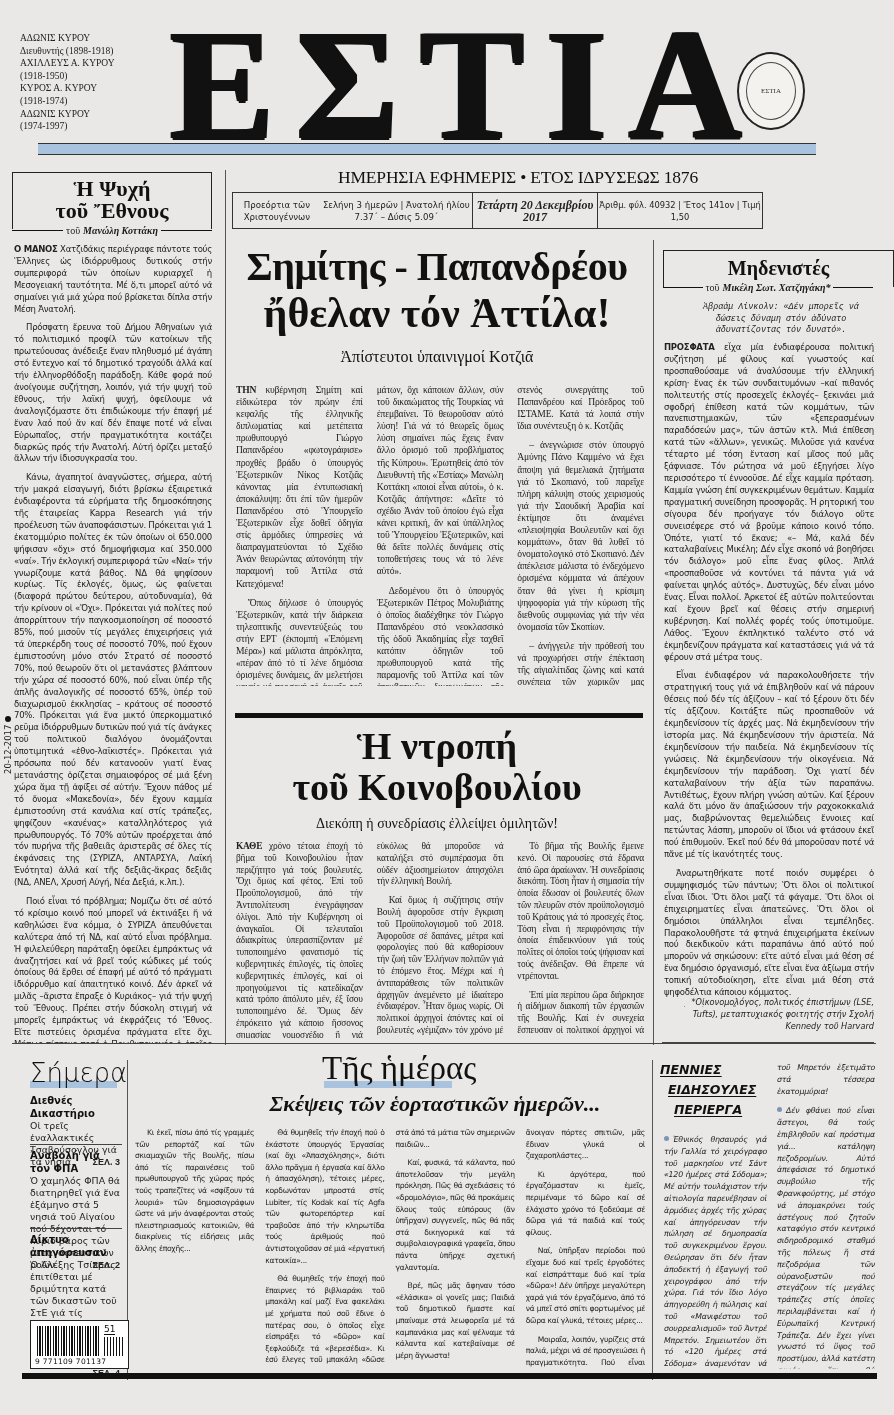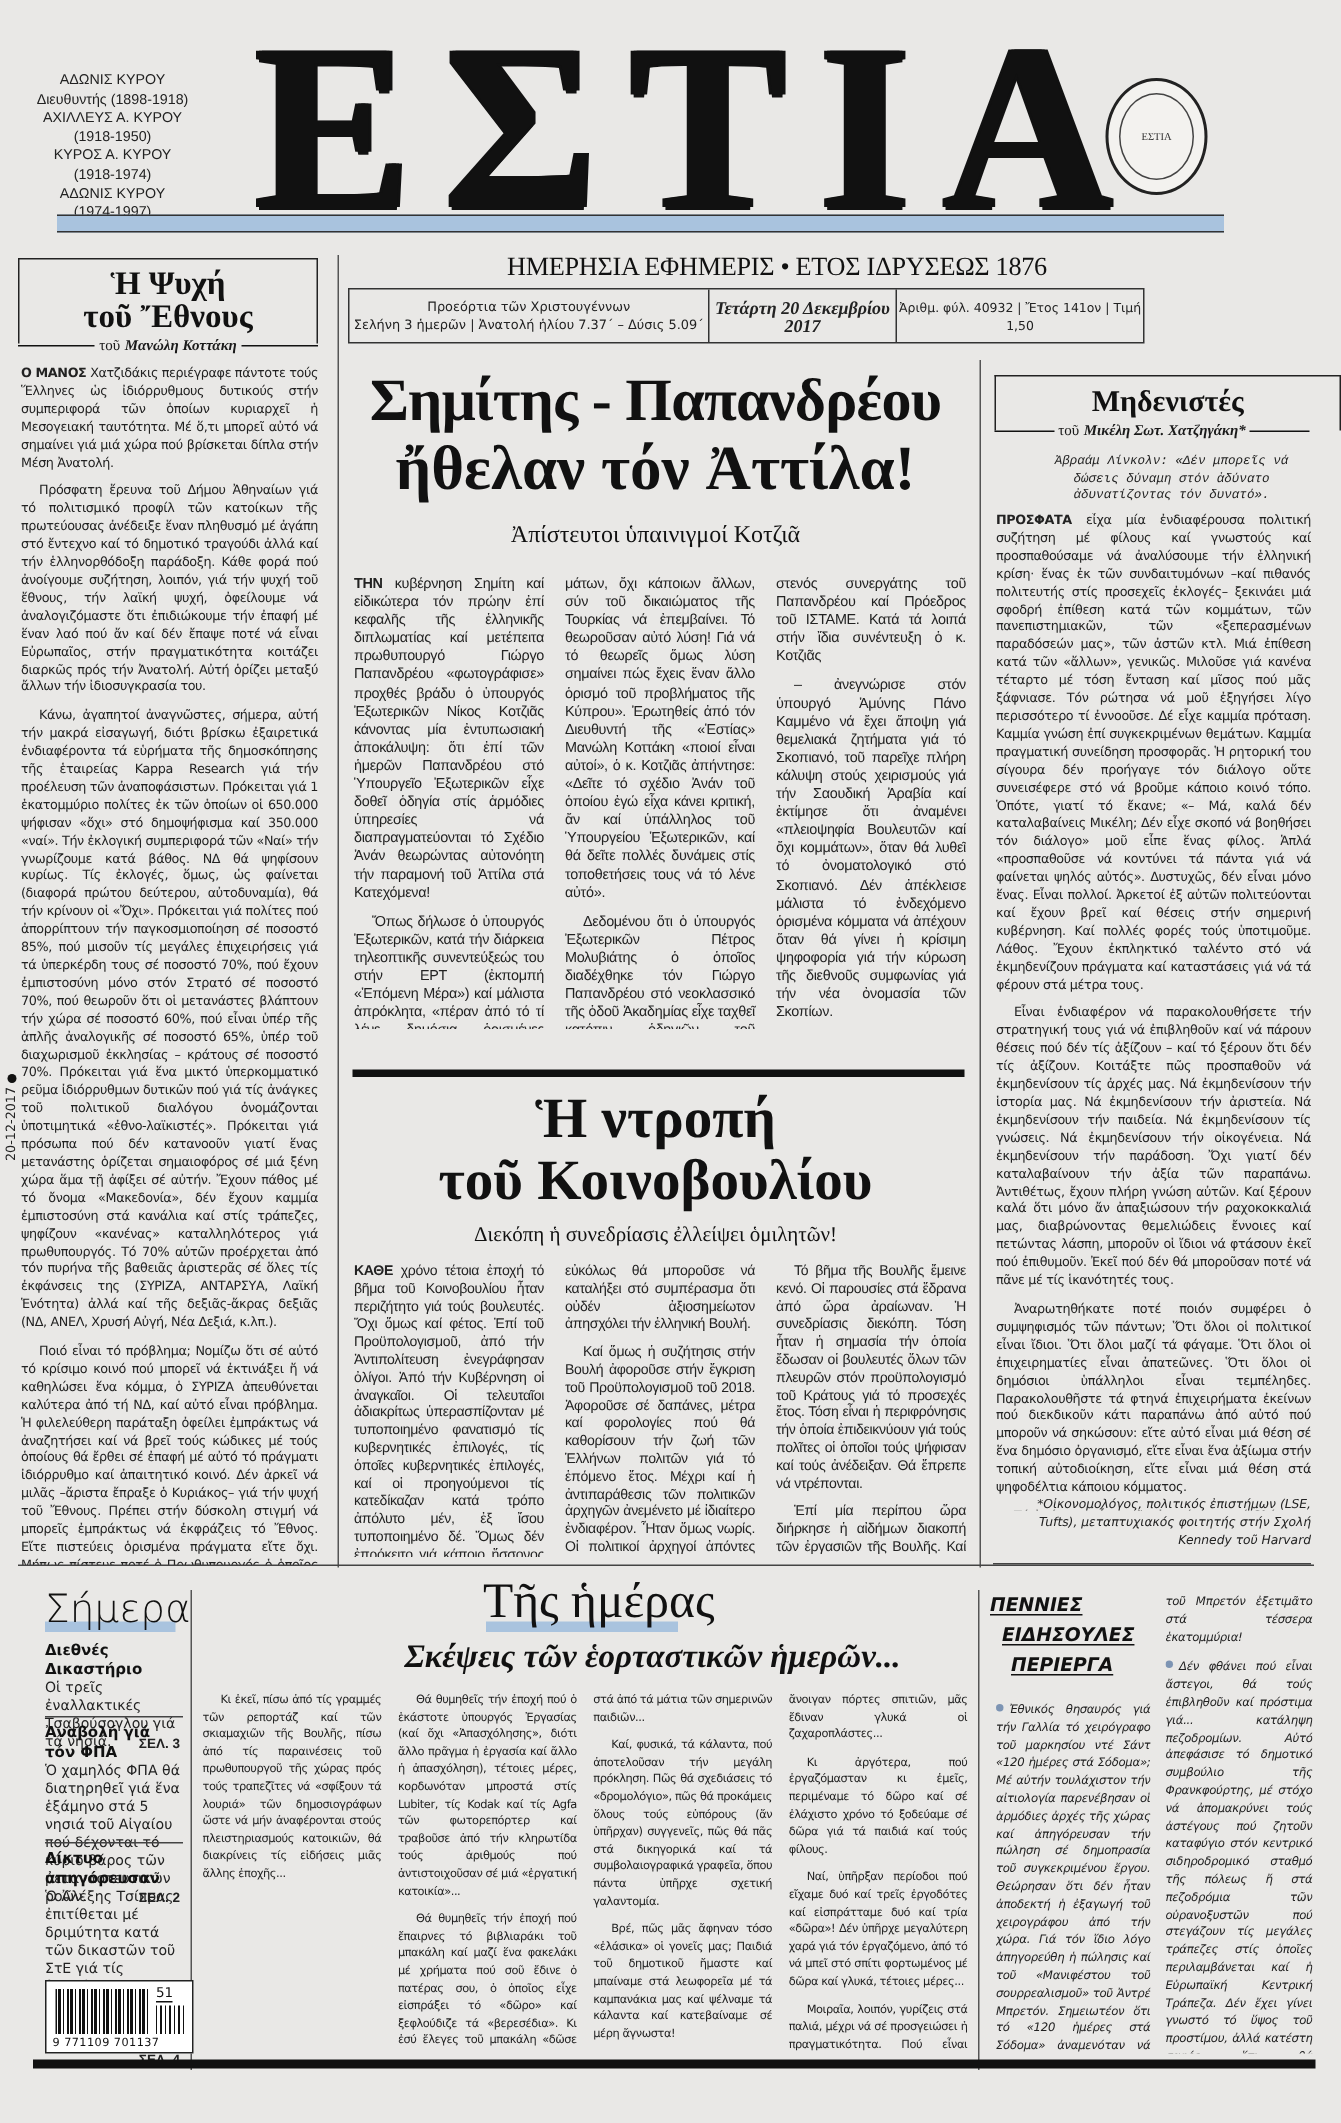--- a/index.html
+++ b/index.html
@@ -1,44 +1,44 @@
 <!DOCTYPE html>
 <html><head>
 <meta charset="utf-8">
 <style>
 *{box-sizing:border-box;margin:0;padding:0}
 html,body{width:894px;height:1415px;background:#e9e8e6;overflow:hidden}
 body{position:relative;font-family:"DejaVu Sans","Liberation Sans",sans-serif;color:#1a1a1a}
 .abs{position:absolute}
 
-#founders{left:20px;top:48px;width:110px;text-align:center;font-family:Liberation Sans, sans-serif;font-size:9.5px;line-height:12.6px;color:#222}
+#founders{left:20px;top:32px;width:110px;text-align:left;font-family:Liberation Serif, serif;font-size:9.5px;line-height:12.6px;color:#222}
 #logo{left:170px;top:25px;width:530px;height:120px;font-family:"Liberation Serif","DejaVu Serif",serif;font-weight:900;font-size:156px;line-height:120px;letter-spacing:22px;color:#111;transform:scaleY(1.02);text-shadow:2px 0 0 #111,-2px 0 0 #111,0 2px 0 #111}
 #seal{left:737px;top:52px;width:68px;height:78px;border:2px solid #222;border-radius:50%;background:#f3f2ef;display:flex;align-items:center;justify-content:center}
 #seal .inner{width:50px;height:58px;border:1px solid #444;border-radius:50%;font-size:7px;text-align:center;line-height:56px;font-family:"Liberation Serif",serif;color:#333}
 #blueband{left:38px;top:143px;width:778px;height:12px;background:#a9c3de;border-top:1px solid #333;border-bottom:1px solid #333}
 
 #tagline{left:258px;top:167px;width:520px;text-align:center;font-family:"Liberation Serif",serif;font-size:17.5px;color:#111;letter-spacing:-0.2px}
 #infobar{left:232px;top:192px;width:531px;height:37px;border:1px solid #333;display:flex}
-#infobar .cell{display:flex;flex-direction:column;justify-content:center;align-items:center;border-right:1px solid #333;font-size:8.6px;line-height:12px;color:#222;text-align:center}
+#infobar .cell{display:flex;flex-direction:row;justify-content:center;align-items:center;border-right:1px solid #333;font-size:8.6px;line-height:12px;color:#222;text-align:center}
 #infobar .cell:last-child{border-right:none}
 #infobar .c1{width:240px}
 #infobar .c2{width:125px;font-family:"Liberation Serif",serif;font-style:italic;font-weight:bold;font-size:12px}
 #infobar .c3{flex:1;font-size:8.3px}
 
 .vrule{background:#555;width:1px}
 .hrule{background:#111;height:5px}
 .thinrule{background:#444;height:1px}
 
 .colbox{border:1px solid #222;border-bottom:none;text-align:center}
 .boxtitle{font-family:"Liberation Serif",serif;font-weight:bold;color:#111}
 .byline{font-family:Liberation Serif, serif;font-size:10px;text-align:right;display:flex;align-items:center;gap:3px}
 .byline .ln{flex:1;height:1.5px;background:#111}
 .byline b{font-style:italic}
 .body-sans{font-family:"DejaVu Sans","Liberation Sans",sans-serif;font-size:8.5px;line-height:11.9px;text-align:justify;color:#222;letter-spacing:-0.25px}
-.body-serif{font-family:Liberation Sans, sans-serif;font-size:10px;line-height:11.9px;text-align:justify;color:#222;letter-spacing:-0.2px}
+.body-serif{font-family:Liberation Serif, serif;font-size:10px;line-height:11.9px;text-align:justify;color:#222;letter-spacing:-0.2px}
 .body-sans p,.body-serif p{text-indent:12px;margin-bottom:7px}
 .body-sans p.first,.body-serif p.first{text-indent:0}
 .lead{font-weight:bold}
 
 .hl{font-family:Liberation Serif, serif;font-weight:bold;text-align:center;color:#111;line-height:1}
 .subhl{font-family:"Liberation Serif",serif;text-align:center;color:#111}
 .cols3{display:flex;gap:14px}
 .cols3>div{flex:1}
 
 #datestamp{left:-2px;top:694px;width:20px;height:80px;font-size:8.5px;color:#222;writing-mode:vertical-rl;transform:rotate(180deg);display:flex;align-items:center;gap:3px}

